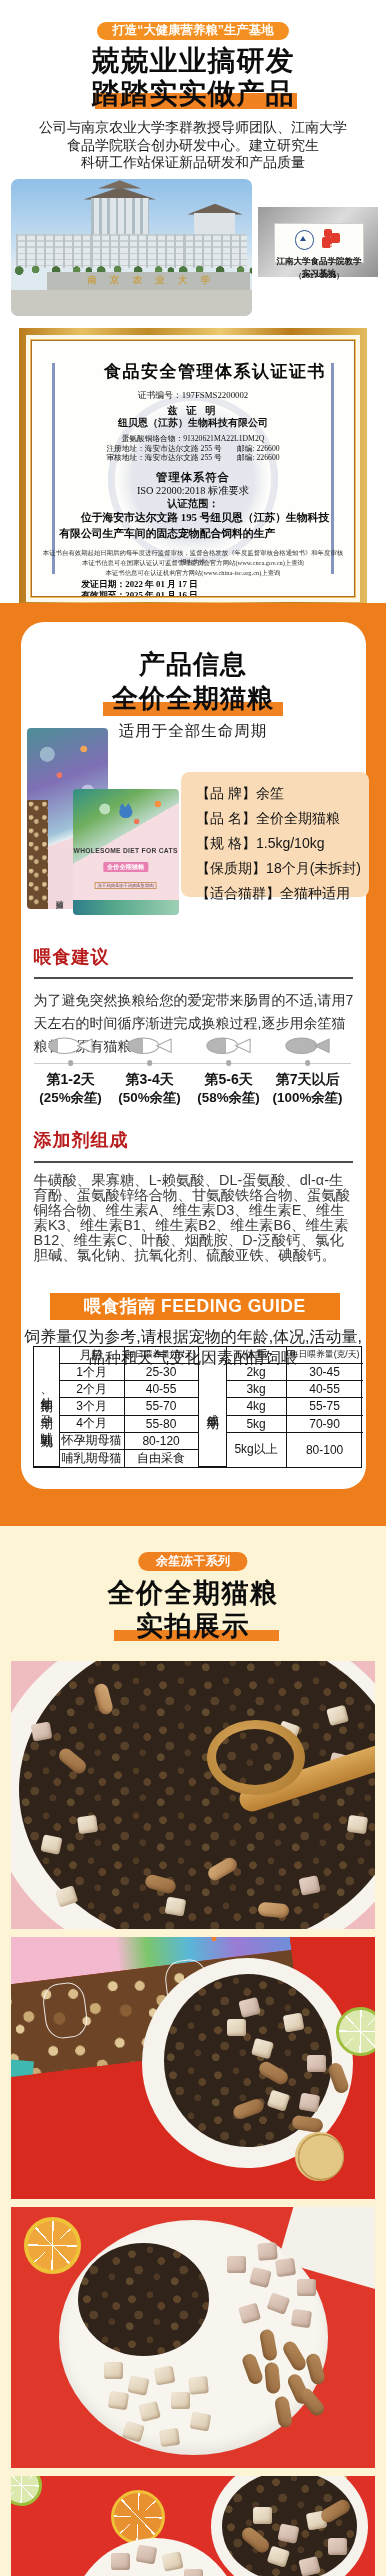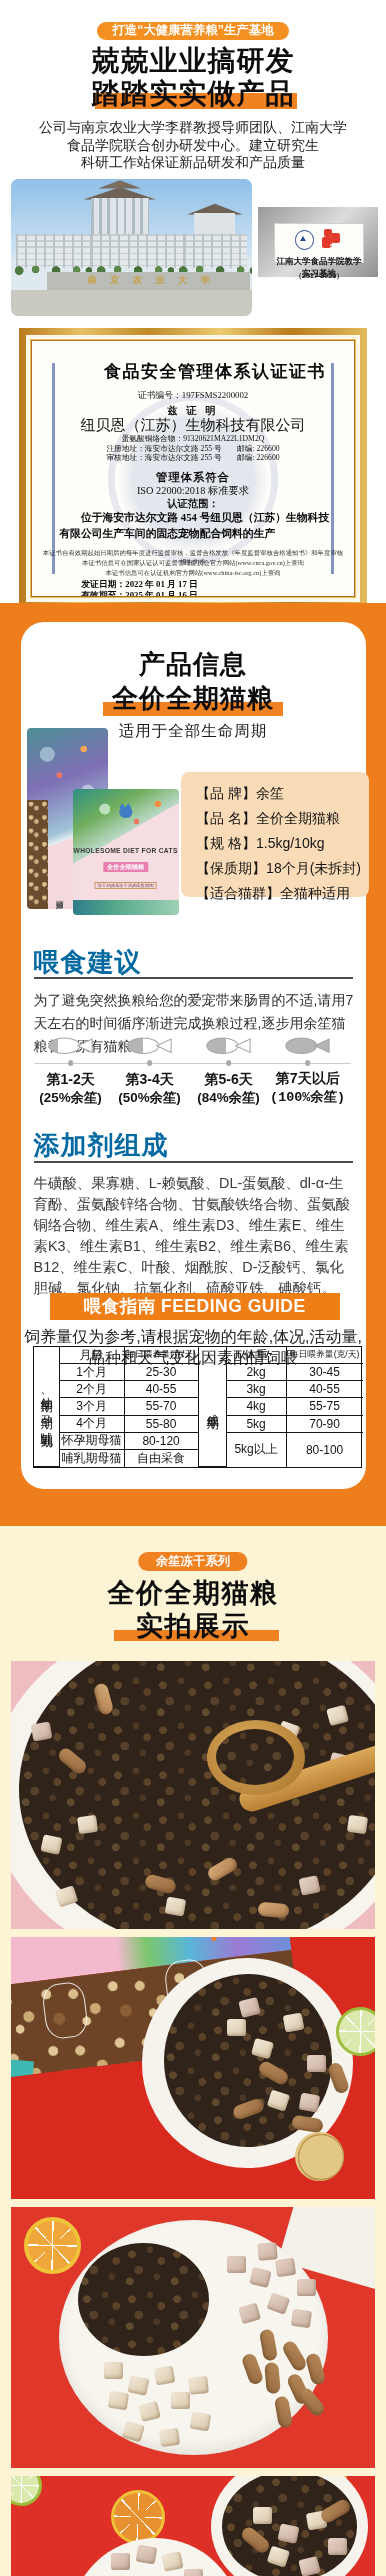--- a/index.html
+++ b/index.html
@@ -119,21 +119,21 @@
                   border:0.5px solid #c96;padding:0 2.1px;white-space:nowrap;}
   .bag-front .net{position:absolute;right:3.1px;bottom:2.1px;font-size:4.6px;color:#2f6f68;}
   .bag-front .foot{position:absolute;left:0;right:0;bottom:0;height:12%;
                    background:linear-gradient(90deg,#2d7d8a,#55a88a 40%,#9fd0b5);}
 
   
   .spec-box{position:absolute;left:160px;top:150px;width:188px;height:125px;border-radius:8.2px;
             background:#f9dbb7;padding:10.3px 0 0 15.5px;box-sizing:border-box;}
   .spec-line{height:25px;line-height:23px;font-size:14px;color:#141414;white-space:nowrap;}
 
-  .sub-head{position:absolute;left:13px;font-size:26px;font-weight:bold;color:#0369a1;letter-spacing:1px;}
+  .sub-head{position:absolute;left:13px;font-size:18px;font-weight:bold;color:#b91c1c;letter-spacing:1px;}
   .rule{position:absolute;left:13px;right:13px;height:1.5px;background:#4d4d4d;}
   .body-txt{position:absolute;left:13px;width:322px;font-size:14px;line-height:23px;color:#2e2e2e;}
 
   .fish{position:absolute;top:415px;width:57px;height:17.5px;transform:translateX(-50%);}
   .tl-line{position:absolute;left:13px;right:14.4px;top:441px;height:1px;background:#cdcdcd;}
   .tl-dot{position:absolute;top:438px;width:5.7px;height:5.7px;border-radius:50%;background:#aaaaaa;transform:translateX(-50%);}
   .stage{position:absolute;top:449px;width:88px;transform:translateX(-50%);text-align:center;}
   .stage .d{font-size:14px;font-weight:bold;color:#141414;line-height:17.5px;}
   .stage .r{font-size:13.4px;font-weight:bold;color:#141414;line-height:17.5px;}
 
@@ -273,28 +273,28 @@
     <div class="abs cert">
       <div class="cert-margin">
         <div class="cert-frame">
           <div class="cert-content">
             <div class="cert-bar" style="left:19.6px;"></div>
             <div class="cert-bar" style="right:19.6px;"></div>
             <div class="cert-water"></div>
             <div class="cert-title">食品安全管理体系认证证书</div>
             <div class="cert-line" style="top:49px;font-size:8.8px;">证书编号：197FSMS2200002</div>
             <div class="cert-line" style="top:63px;font-size:10.3px;font-weight:bold;letter-spacing:3.1px;">兹 证 明</div>
-            <div class="cert-line" style="top:75px;font-size:15px;font-weight:normal;">纽贝恩（江苏）生物科技有限公司</div>
+            <div class="cert-line" style="top:75px;font-size:10px;font-weight:bold;">纽贝恩（江苏）生物科技有限公司</div>
             <div class="cert-line" style="top:93px;font-size:7.7px;">蛋氨酸铜络合物：91320621MA22L1DM2Q</div>
             <div class="cert-line" style="top:103px;font-size:7.7px;">注册地址：海安市达尔文路 255 号　　邮编: 226600</div>
             <div class="cert-line" style="top:112px;font-size:7.7px;">审核地址：海安市达尔文路 255 号　　邮编: 226600</div>
             <div class="cert-line" style="top:129px;font-size:11.3px;font-weight:bold;letter-spacing:1px;">管理体系符合</div>
             <div class="cert-line" style="top:143px;font-size:10.3px;">ISO 22000:2018 标准要求</div>
             <div class="cert-line" style="top:156px;font-size:10.3px;font-weight:bold;">认证范围：</div>
-            <div class="cert-scope">位于海安市达尔文路 454 号纽贝恩（江苏）生物科技有限公司生产车间的固态宠物配合饲料的生产</div>
+            <div class="cert-scope">位于海安市达尔文路 195 号纽贝恩（江苏）生物科技有限公司生产车间的固态宠物配合饲料的生产</div>
             <div class="cert-note" style="top:208px;">本证书自有效期起始日期后的每年度进行监督审核，监督合格发放《年度监督审核合格通知书》和年度审核报告为准</div>
             <div class="cert-note" style="top:218px;">本证书信息可在国家认证认可监督管理委员会官方网站(www.cnca.gov.cn)上查询</div>
             <div class="cert-note" style="top:228px;">本证书信息可在认证机构官方网站(www.china-isc.org.cn)上查询</div>
             <div class="cert-date" style="top:238px;">发证日期：2022 年 01 月 17 日</div>
             <div class="cert-date" style="top:249px;">有效期至：2025 年 01 月 16 日</div>
           </div>
         </div>
       </div>
     </div>
   </div>
@@ -378,30 +378,30 @@
       <div class="stage" style="left:50px;">
         <div class="d">第1-2天</div>
         <div class="r">(25%余笙)</div>
       </div>
       <div class="stage" style="left:129px;">
         <div class="d">第3-4天</div>
         <div class="r">(50%余笙)</div>
       </div>
       <div class="stage" style="left:208px;">
         <div class="d">第5-6天</div>
-        <div class="r">(84%余笙)</div>
-      </div>
-      <div class="stage" style="left:287px;font-family:Liberation Mono, monospace;">
+        <div class="r">(58%余笙)</div>
+      </div>
+      <div class="stage" style="left:287px;">
         <div class="d">第7天以后</div>
         <div class="r">(100%余笙)</div>
       </div>
 
       <div class="sub-head" style="top:506px;">添加剂组成</div>
       <div class="rule" style="top:539px;"></div>
-      <div class="body-txt" style="top:551px;line-height:21px;font-size:14.4px;color:#3a3a3a;">牛磺酸、果寡糖、L-赖氨酸、DL-蛋氨酸、dl-α-生育酚、蛋氨酸锌络合物、甘氨酸铁络合物、蛋氨酸铜络合物、维生素A、维生素D3、维生素E、维生素K3、维生素B1、维生素B2、维生素B6、维生素B12、维生素C、叶酸、烟酰胺、D-泛酸钙、氯化胆碱、氯化钠、抗氧化剂、硫酸亚铁、碘酸钙。</div>
+      <div class="body-txt" style="top:551px;line-height:15px;font-size:14.4px;color:#3a3a3a;">牛磺酸、果寡糖、L-赖氨酸、DL-蛋氨酸、dl-α-生育酚、蛋氨酸锌络合物、甘氨酸铁络合物、蛋氨酸铜络合物、维生素A、维生素D3、维生素E、维生素K3、维生素B1、维生素B2、维生素B6、维生素B12、维生素C、叶酸、烟酰胺、D-泛酸钙、氯化胆碱、氯化钠、抗氧化剂、硫酸亚铁、碘酸钙。</div>
 
       <div class="guide-banner">喂食指南 FEEDING GUIDE</div>
       <div class="guide-note">饲养量仅为参考,请根据宠物的年龄,体况,活动量,品种和天气变化因素酌情饲喂</div>
 
       <div class="ftable">
         <div class="vert" style="grid-column:1;grid-row:1/8;">幼年期、孕期、哺乳期</div>
         <div style="grid-column:2;grid-row:1;">月龄</div>
         <div class="hdr-s" style="grid-column:3;grid-row:1;">每日喂养量(克/天)</div>
         <div class="vert" style="grid-column:4;grid-row:1/8;">成年期</div>
         <div style="grid-column:5;grid-row:1;">体重</div>

